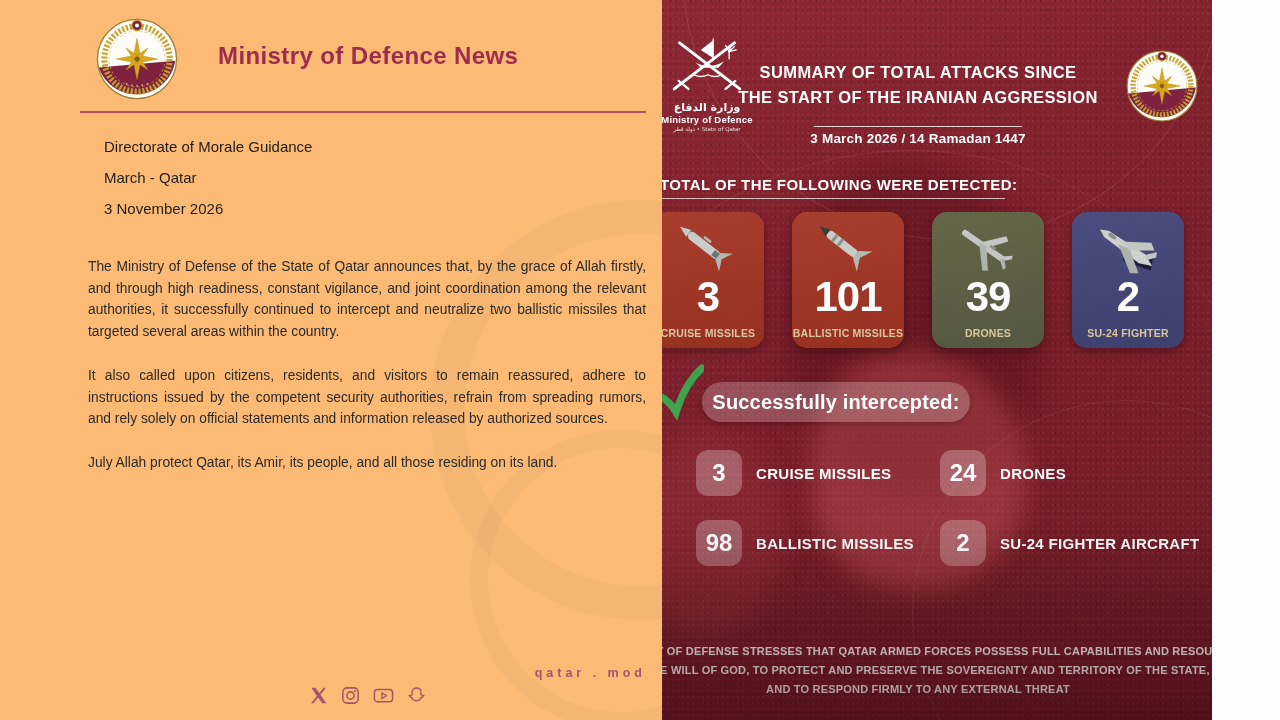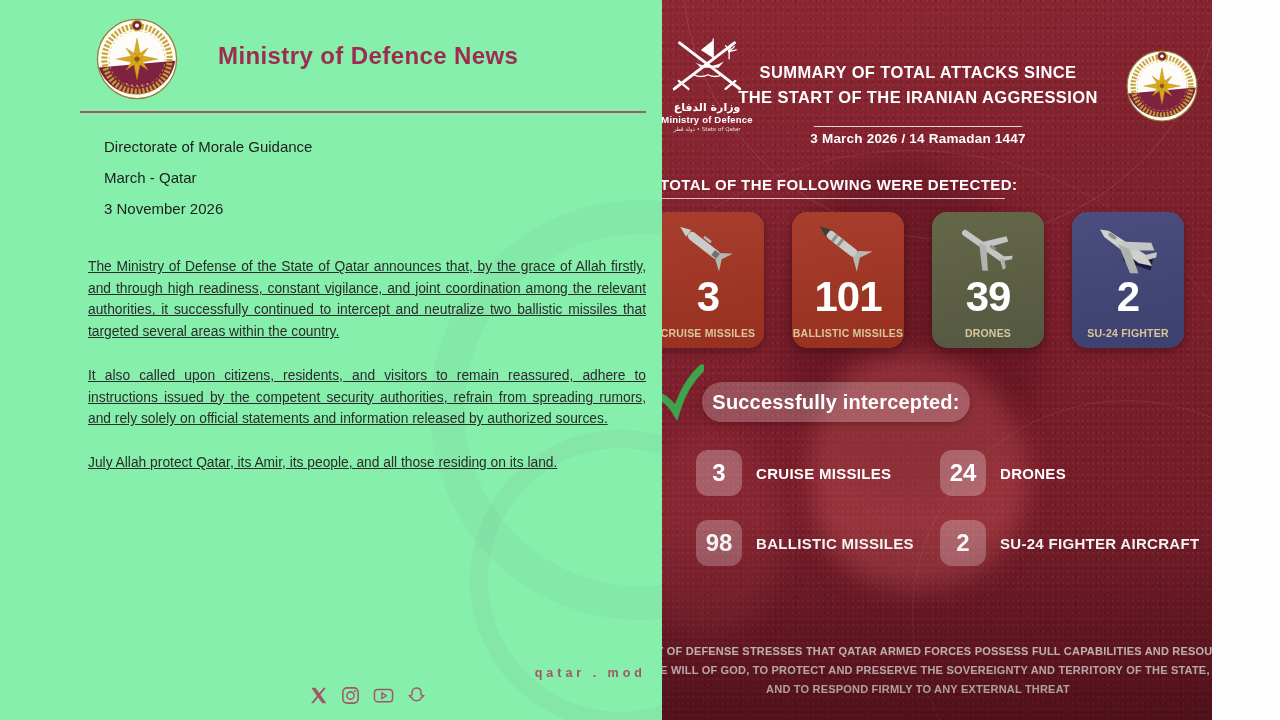--- a/index.html
+++ b/index.html
@@ -1,31 +1,31 @@
 <!DOCTYPE html>
 <html><head>
 <meta charset="utf-8">
 <style>
   * { margin:0; padding:0; box-sizing:border-box; }
   html,body { width:1280px; height:720px; overflow:hidden; background:#ffffff;
               font-family:"Liberation Sans", sans-serif; }
   .screen { position:relative; width:1280px; height:720px; display:flex; }
 
   
-  .doc-page { position:relative; width:662px; height:720px; background:#86efac; overflow:hidden; }
+  .doc-page { position:relative; width:662px; height:720px; background:#fdba74; overflow:hidden; }
   .doc-logo { position:absolute; left:94px; top:16px; width:86px; height:86px; }
   .doc-title { position:absolute; left:218px; top:42px; font-size:24px; font-weight:bold;
                color:#9e2c50; letter-spacing:.4px; }
   .doc-rule { position:absolute; left:80px; top:111px; width:566px; height:2px;
               background:#a63e5e; opacity:.85; }
   .doc-meta { position:absolute; left:104px; top:140px; font-size:15px; color:#1e1e1e; }
   .doc-meta div { height:14px; line-height:14px; margin-bottom:17px; }
   .doc-body { position:absolute; left:88px; top:256px; width:558px; font-size:13.8px;
               line-height:21.7px; color:#2b2b2b; }
-  .doc-body p { text-align:justify; margin-bottom:22px;text-decoration:underline; }
+  .doc-body p { text-align:justify; margin-bottom:22px; }
   .doc-body p.last { text-align:left; }
   .wm1 { position:absolute; left:430px; top:200px; width:420px; height:420px; border-radius:50%;
          border:34px solid rgba(90,90,95,.045); }
   .wm2 { position:absolute; left:470px; top:430px; width:300px; height:300px; border-radius:50%;
          border:18px solid rgba(90,90,95,.05); transform:rotate(20deg); }
   .doc-footer { position:absolute; left:88px; top:666px; width:558px; text-align:right; }
   .doc-handle { font-size:12.5px; font-weight:bold; letter-spacing:4px; color:#a5556a; }
   .social-row { margin-top:5px; display:flex; justify-content:center; gap:11px; }
   .social-row svg { display:block; }
 

